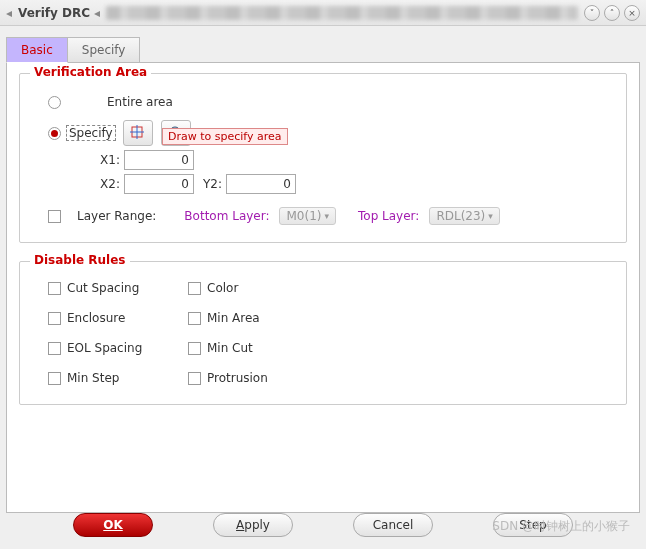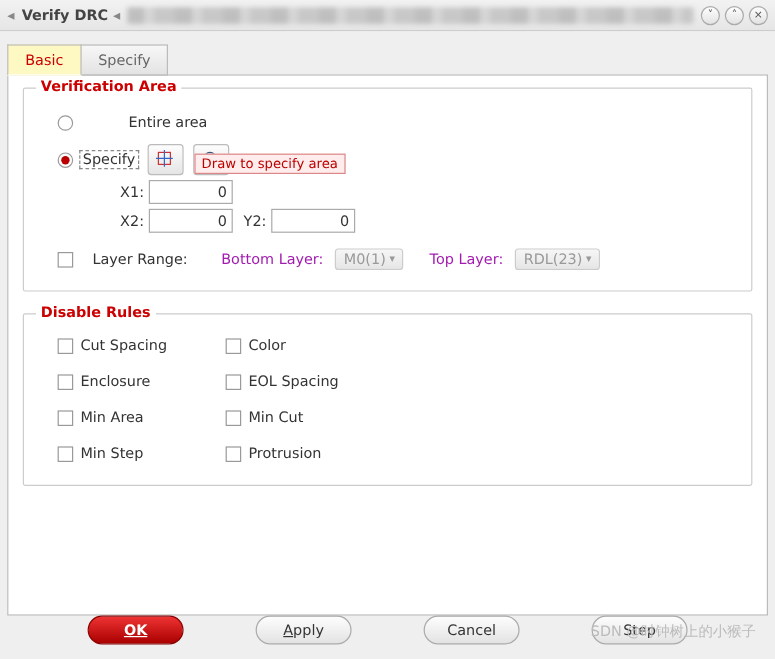--- a/index.html
+++ b/index.html
@@ -11,21 +11,21 @@
   .titlebar .blur { flex: 1; height: 14px; margin: 0 6px; background: repeating-linear-gradient(90deg,#bfbfbf 0 14px,#d5d5d5 14px 22px,#c8c8c8 22px 40px); filter: blur(2px); border-radius: 2px; }
   .winctl { display: flex; gap: 4px; }
   .winbtn { width: 16px; height: 16px; border: 1px solid #aaa; border-radius: 50%; background: linear-gradient(#fefefe,#e2e2e2); display:flex; align-items:center; justify-content:center; font-size: 9px; color:#555; }
 
   
   .client { background: #efefef; padding: 4px 6px 6px; height: calc(549px - 26px); display:flex; flex-direction:column; }
 
   
   .tabs { display: flex; margin-top: 6px; }
   .tab { padding: 5px 14px; border: 1px solid #bbb; background: linear-gradient(#f7f7f7,#e3e3e3); color: #666; position: relative; top: 1px; }
-  .tab.active { background: #fef9c3; color: #cc0000; border-bottom: 1px solid #fff; z-index: 2; }
+  .tab.active { background: #c4b5fd; color: #cc0000; border-bottom: 1px solid #fff; z-index: 2; }
   .tab + .tab { margin-left: -1px; }
   .tabpanel { border: 1px solid #bbb; background: #fff; flex:1; padding: 10px 12px; overflow:auto; }
 
   
   .group { border: 1px solid #ccc; border-radius: 2px; padding: 10px 28px 14px; margin-bottom: 18px; position: relative; }
   .group-title { position: absolute; top: -9px; left: 10px; background: #fff; padding: 0 4px; color: #cc0000; font-weight: bold; }
 
   
   .row { display: flex; align-items: center; min-height: 24px; }
   .radio, .check { width: 13px; height: 13px; border: 1px solid #999; margin-right: 6px; display:inline-flex; align-items:center; justify-content:center; background:#fff; }
@@ -141,25 +141,25 @@
         <div class="row">
             <span class="check"></span>
             <span>Color</span>
           </div>
         <div class="row">
             <span class="check"></span>
             <span>Enclosure</span>
           </div>
         <div class="row">
             <span class="check"></span>
-            <span>EOL Spacing</span>
+            <span>Min Area</span>
           </div>
         <div class="row">
             <span class="check"></span>
-            <span>Min Area</span>
+            <span>EOL Spacing</span>
           </div>
         <div class="row">
             <span class="check"></span>
             <span>Min Cut</span>
           </div>
         <div class="row">
             <span class="check"></span>
             <span>Min Step</span>
           </div>
         <div class="row">

